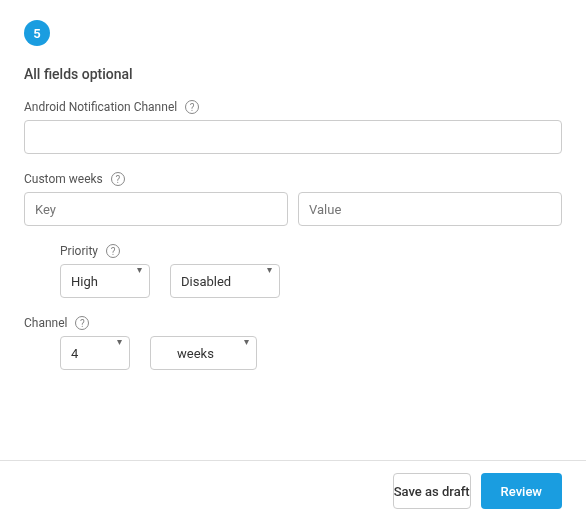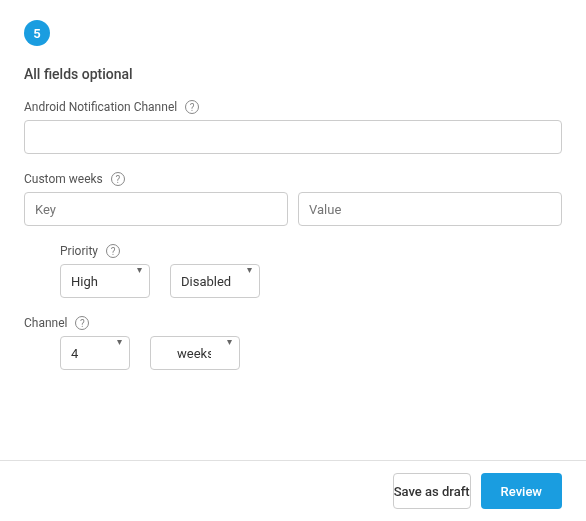--- a/index.html
+++ b/index.html
@@ -149,29 +149,29 @@
       pointer-events: none;
       color: #666;
       font-size: 10px;
     }
 
     .priority-select {
       width: 90px;
     }
 
     .sound-select {
-      width: 90px;
+      width: 110px;
     }
 
     .expires-number {
       width: 70px;
     }
 
     .expires-unit {
-      width: 90px;
+      width: 107px;
       padding-left: 26px;
     }
 
     .footer-bar {
       border-top: 1px solid #e0e0e0;
       padding: 12px 24px;
       display: flex;
       justify-content: flex-end;
       align-items: center;
       gap: 10px;

